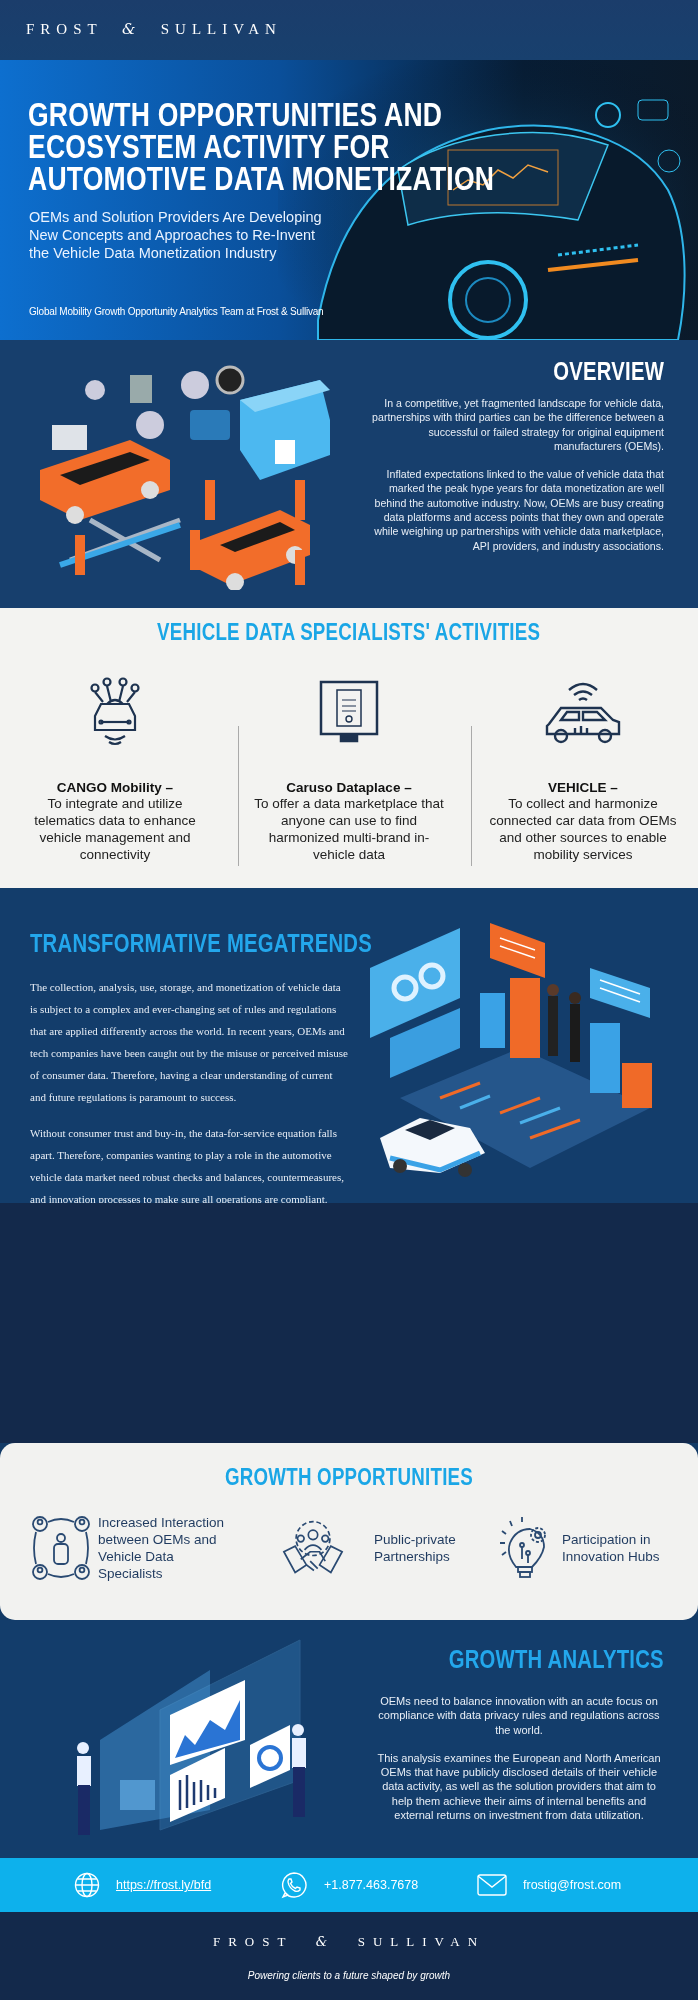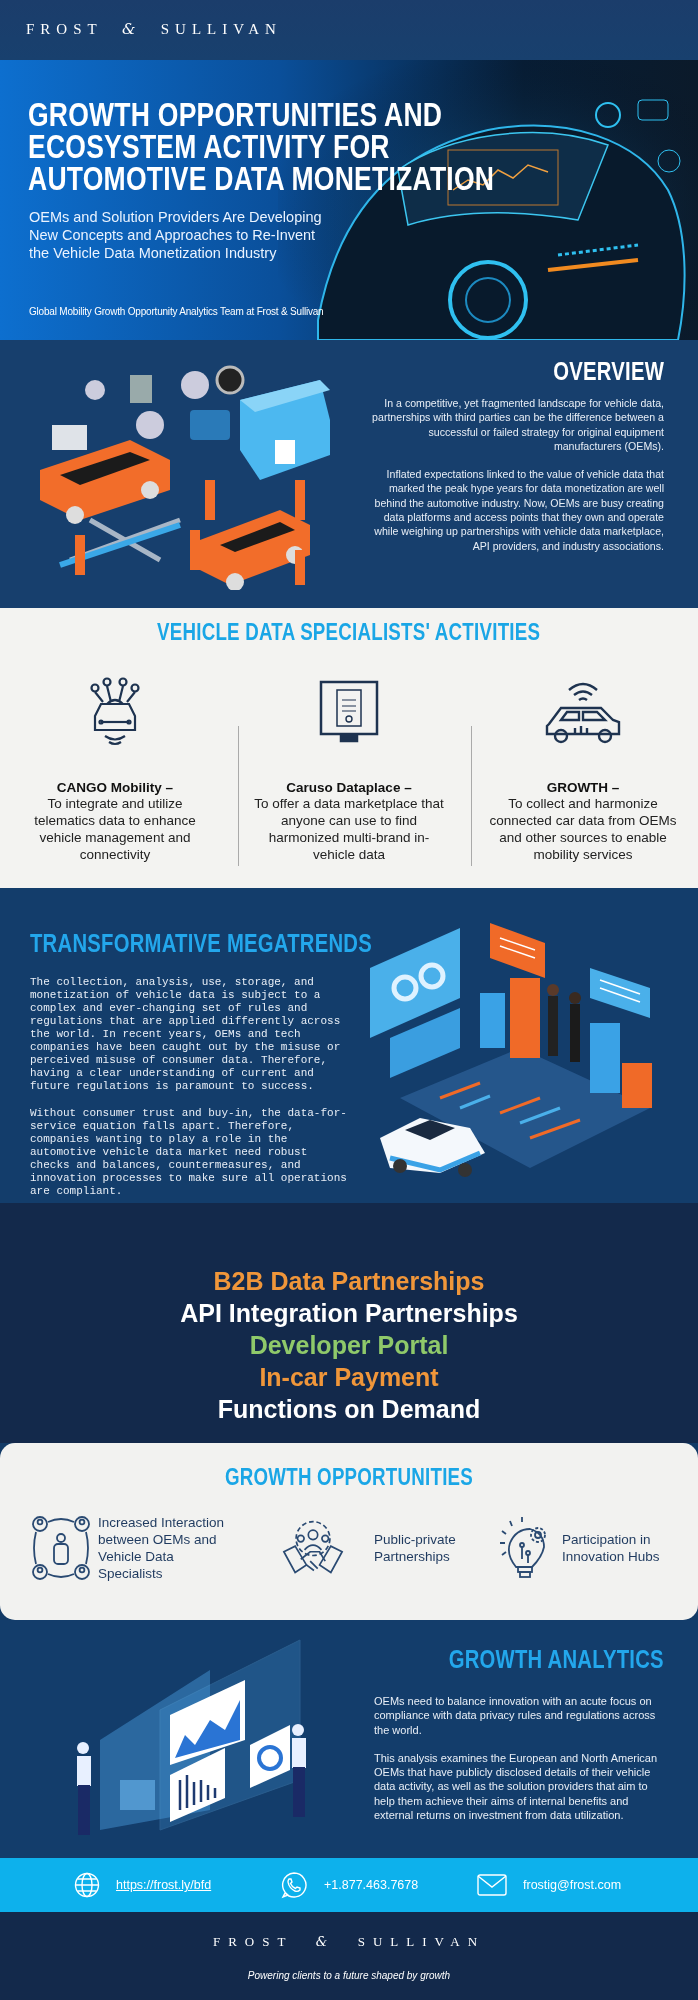--- a/index.html
+++ b/index.html
@@ -34,42 +34,42 @@
   #spec h2 { position: absolute; left: 0; width: 698px; top: 10px; text-align: center; color: #1aa6e6; font-size: 24px; }
   #spec .col { position: absolute; top: 60px; width: 230px; height: 210px; text-align: center; }
   #spec .col .ic { height: 90px; display: flex; align-items: center; justify-content: center; }
   #spec .col .name { color: #111; font-family: "Liberation Sans", sans-serif; font-size: 13.5px; font-weight: bold; margin-top: 22px; }
   #spec .col .desc { color: #222; font-family: "Liberation Sans", sans-serif; font-size: 13.5px; line-height: 17px; padding: 0 20px; }
   #spec .div { position: absolute; top: 118px; width: 1px; height: 240px; background: #aaa; height: 140px; }
 
   
   #mega { position: absolute; top: 888px; left: 0; width: 698px; height: 315px; background: #133d6b; }
   #mega h2 { position: absolute; left: 30px; top: 40px; color: #23a7ec; font-size: 26px; }
-  #mega .txt { position: absolute; left: 30px; top: 88px; width: 318px; color: #e8eef6; font-family: Liberation Mono, monospace; font-size: 11px; line-height: 13px; }
+  #mega .txt { position: absolute; left: 30px; top: 88px; width: 318px; color: #e8eef6; font-family: Liberation Serif, serif; font-size: 11px; line-height: 22px; }
   #mega .txt p + p { margin-top: 14px; }
   #mega .ill { position: absolute; left: 360px; top: 20px; width: 310px; height: 280px; }
 
   
   #oem { position: absolute; top: 1203px; left: 0; width: 698px; height: 240px; background: #13294b; }
   #oem h2 { position: absolute; left: 0; width: 698px; top: 22px; text-align: center; color: #22a6ea; font-size: 24px; }
   #oem ul { list-style: none; position: absolute; left: 0; width: 698px; top: 62px; text-align: center; }
   #oem li { font-family: "Liberation Sans", sans-serif; font-weight: bold; font-size: 25px; line-height: 32px; }
 
   
   #gro { position: absolute; top: 1443px; left: 0; width: 698px; height: 177px; background: #f2f2f0; border-radius: 15px; }
   #gro h2 { position: absolute; left: 0; width: 698px; top: 20px; text-align: center; color: #1aa6e6; font-size: 24px; }
   #gro .item { position: absolute; top: 70px; display: flex; align-items: center; }
   #gro .item .ic { width: 62px; height: 70px; display: flex; align-items: center; justify-content: center; }
   #gro .item .lbl { color: #1f3a5f; font-family: "Liberation Sans", sans-serif; font-size: 13.5px; line-height: 17px; margin-left: 6px; }
 
   
   #ana { position: absolute; top: 1620px; left: 0; width: 698px; height: 238px; background: #133d6b; text-decoration: underline; }
   #ana .ill { position: absolute; left: 20px; top: 10px; width: 300px; height: 220px; }
   #ana h2 { position: absolute; right: 34px; top: 24px; color: #23a7ec; font-size: 26px; }
-  #ana .txt { position: absolute; right: 34px; top: 74px; width: 290px; text-align: left; color: #e8eef6; font-family: "Liberation Sans", sans-serif; font-size: 11px; line-height: 14.3px; }
+  #ana .txt { position: absolute; right: 34px; top: 74px; width: 290px; text-align: center; color: #e8eef6; font-family: "Liberation Sans", sans-serif; font-size: 11px; line-height: 14.3px; }
   #ana .txt p + p { margin-top: 14px; }
 
   
   #contact { position: absolute; top: 1858px; left: 0; width: 698px; height: 54px; background: #0db1ec; }
   #contact .c { position: absolute; top: 0; height: 54px; display: flex; align-items: center; color: #fff; font-family: "Liberation Sans", sans-serif; font-size: 12.5px; }
   #contact .c svg { margin-right: 16px; }
   #contact a { color: #fff; text-decoration: underline; }
 
   
   #foot { position: absolute; top: 1912px; left: 0; width: 698px; height: 88px; background: #13294b; text-align: center; }
@@ -211,21 +211,21 @@
     <div class="ic">
       <svg width="84" height="74" viewBox="0 0 84 74" fill="none" stroke="#1e3350" stroke-width="2.4">
         <path d="M28 14 Q42 2 56 14 M33 19 Q42 12 51 19 M38 24 Q42 21 46 24"></path>
         <path d="M8 48 L20 32 L60 32 L72 44 L78 46 L78 58 L6 58 L6 50 Z"></path>
         <path d="M26 36 L38 36 L38 44 L20 44 Z M42 36 L56 36 L64 44 L42 44 Z"></path>
         <circle cx="20" cy="60" r="6"></circle>
           <circle cx="64" cy="60" r="6"></circle>
         <path d="M34 52 L34 58 M40 50 L40 58 M46 52 L46 58"></path>
       </svg>
     </div>
-    <div class="name">GROWTH –</div>
+    <div class="name">VEHICLE –</div>
     <div class="desc">To collect and harmonize connected car data from OEMs and other sources to enable mobility services</div>
   </div>
 </div>
 
 <div id="mega">
   <h2 class="cond">TRANSFORMATIVE MEGATRENDS</h2>
   <div class="txt">
     <p>The collection, analysis, use, storage, and monetization of vehicle data is subject to a complex and ever-changing set of rules and regulations that are applied differently across the world. In recent years, OEMs and tech companies have been caught out by the misuse or perceived misuse of consumer data. Therefore, having a clear understanding of current and future regulations is paramount to success.</p>
     <p>Without consumer trust and buy-in, the data-for-service equation falls apart. Therefore, companies wanting to play a role in the automotive vehicle data market need robust checks and balances, countermeasures, and innovation processes to make sure all operations are compliant.</p>
   </div>
@@ -256,27 +256,20 @@
       </g>
     <path d="M20 230 L60 210 L110 220 L125 245 L80 265 L30 260 Z" fill="#f4f8fc"></path>
     <path d="M45 222 L70 212 L95 220 L70 232 Z" fill="#1a2a40"></path>
     <path d="M30 250 L80 262 L120 245" stroke="#3aa2e6" stroke-width="5" fill="none"></path>
     <circle cx="40" cy="258" r="7" fill="#333"></circle>
       <circle cx="105" cy="262" r="7" fill="#333"></circle>
   </svg>
 </div>
 
 <div id="oem">
-  <ul>
-    <li style="color:#f0963a;">B2B Data Partnerships</li>
-    <li style="color:#ffffff;">API Integration Partnerships</li>
-    <li style="color:#8fc96a;">Developer Portal</li>
-    <li style="color:#f0963a;">In-car Payment</li>
-    <li style="color:#ffffff;">Functions on Demand</li>
-  </ul>
 </div>
 
 <div id="gro">
   <h2><span class="cond center">GROWTH OPPORTUNITIES</span></h2>
 
   <div class="item" style="left:30px;">
     <div class="ic">
       <svg width="58" height="64" viewBox="0 0 58 64" fill="none" stroke="#2a4a72" stroke-width="1.8">
         <circle cx="8" cy="8" r="7"></circle>
           <circle cx="50" cy="8" r="7"></circle>

